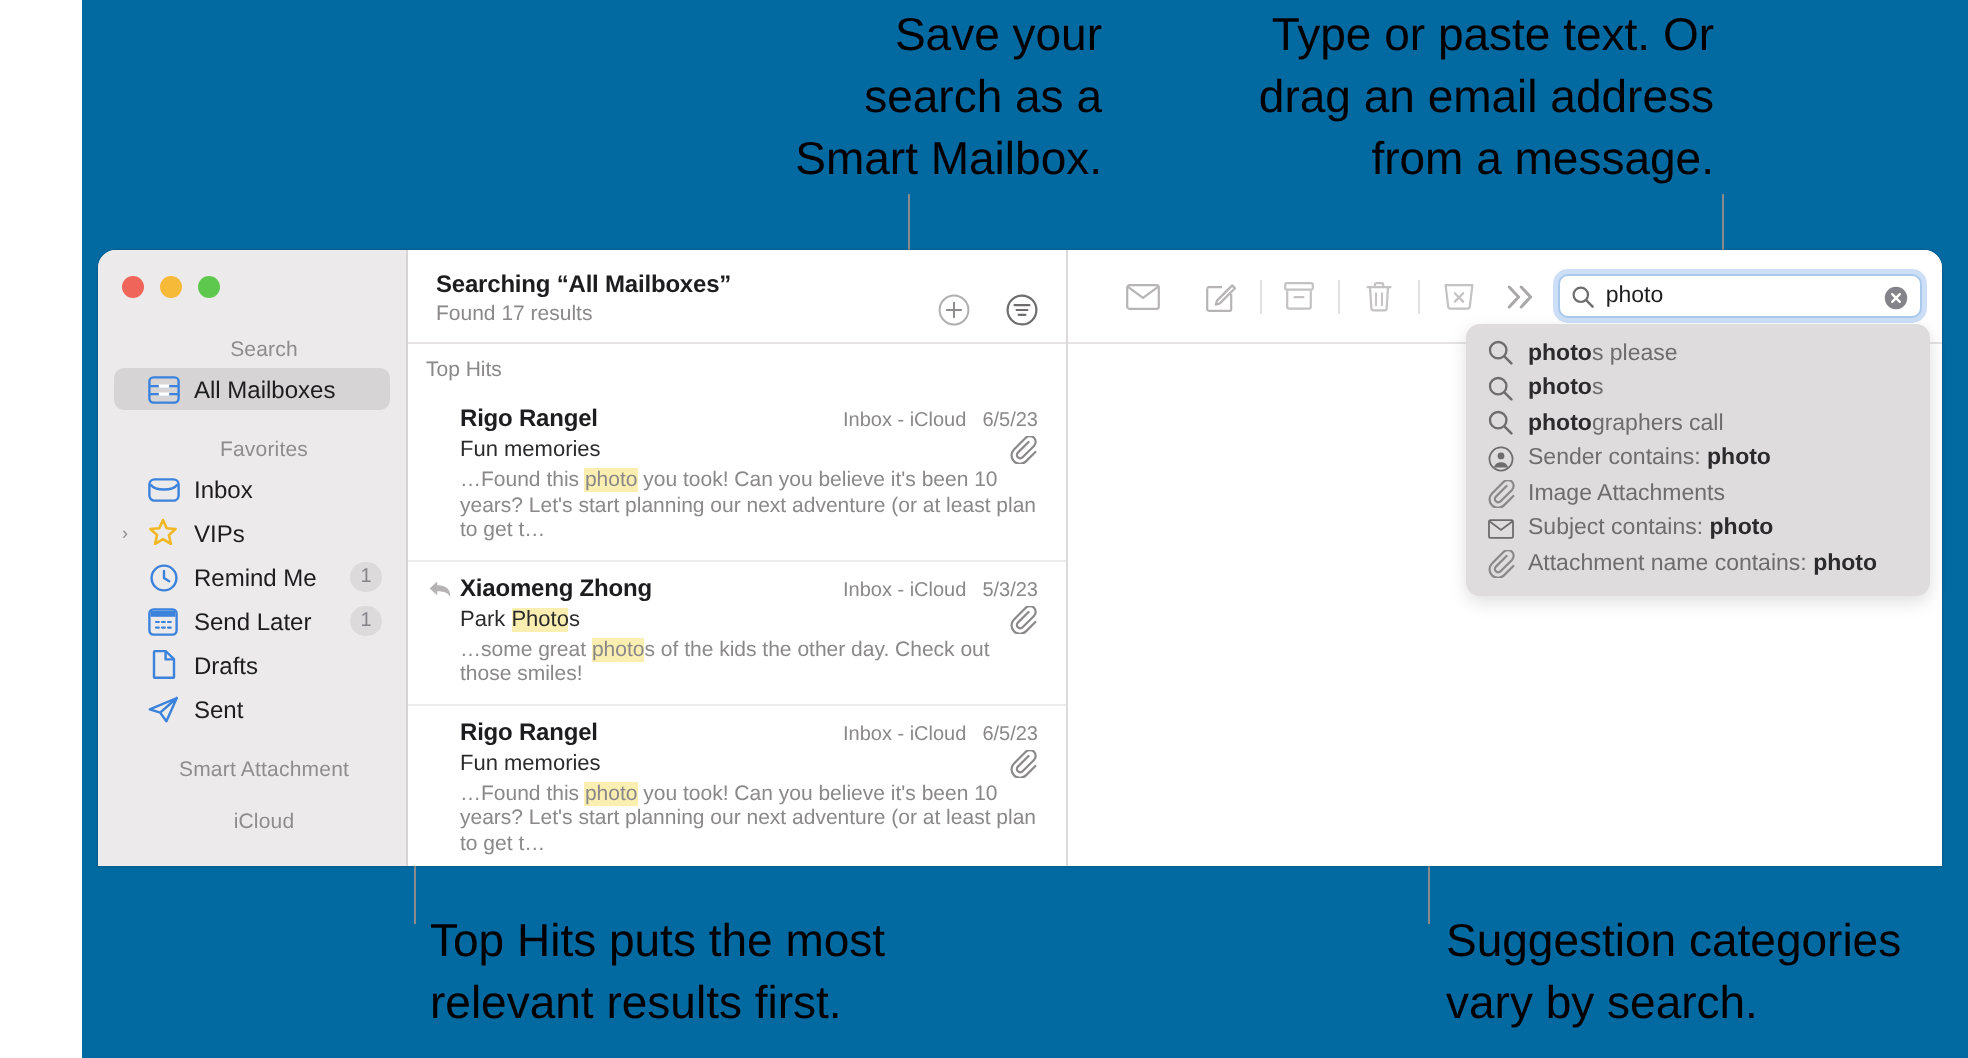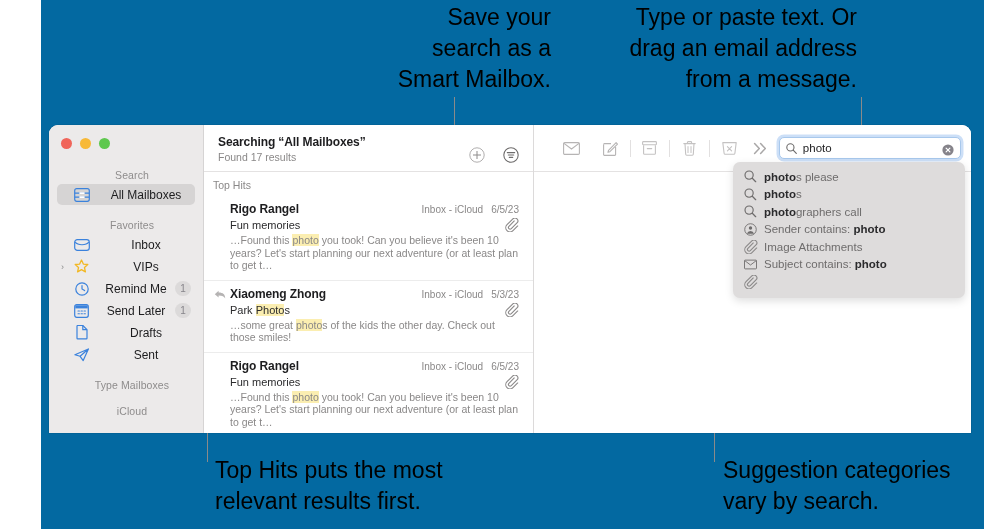--- a/index.html
+++ b/index.html
@@ -67,21 +67,21 @@
     height: 21px; margin: 1px 8px; padding-left: 16px;
     border-radius: 5px; font-size: 12px; color:#1d1d1f;
     position: relative;
   }
   .sb-item.selected { background: #d6d4d4; }
   .sb-icon {
     width: 17px; height: 15px; margin-right: 7px;
     display:flex; align-items:center; justify-content:center;
     flex: 0 0 auto;
   }
-  .sb-label { flex: 1 1 auto; white-space: nowrap; text-align: center; }
+  .sb-label { flex: 1 1 auto; white-space: nowrap; }
   .sb-badge {
     min-width: 16px; height: 15px; border-radius: 8px;
     background: #dcdada; color: #86848a;
     font-size: 10px; display:flex; align-items:center; justify-content:center;
     padding: 0 5px; margin-right: 4px;
   }
   .disclosure {
     position:absolute; left: 4px; top: 50%; transform: translateY(-50%);
     font-size: 9px; color: #8a8a8a; line-height: 1;
   }
@@ -281,21 +281,21 @@
               <span class="sb-label">Drafts</span>
             </div>
             <div class="sb-item">
               <span class="sb-icon">
                 <svg width="15" height="14" viewBox="0 0 15 14">
                   <path d="M14.4 1L0.9 6.7l5.2 1.6M14.4 1L6.1 8.3M14.4 1L9.2 12.6 6.1 8.3" fill="none" stroke="#3b82dc" stroke-width="1.2" stroke-linejoin="round" stroke-linecap="round"></path>
                 </svg>
               </span>
               <span class="sb-label">Sent</span>
             </div>
-            <div class="sb-section">Type Mailboxes</div>
+            <div class="sb-section">Smart Attachment</div>
             <div class="sb-section">iCloud</div>
           </div>
     </div>
 
     <div id="msglist">
       <div id="searchhdr">
         <div class="hdr-text">
           <div class="hdr-title">Searching “All Mailboxes”</div>
           <div class="hdr-sub">Found 17 results</div>
         </div>
@@ -500,17 +500,18 @@
             </svg>
           </span>
           <span><span class="sg-n">Subject contains: </span><span class="sg-b">photo</span></span>
         </div>
         <div class="sg-item">
           <span class="sg-ico">
             <svg width="14" height="14" viewBox="0 0 16 16">
               <path d="M10.6 3.4L4.5 9.5a1.9 1.9 0 0 0 2.7 2.7l6.5-6.5a3.3 3.3 0 0 0-4.7-4.7L2.3 7.7a4.8 4.8 0 0 0 6.8 6.8l5.4-5.4" fill="none" stroke="#8a8888" stroke-width="1.25" stroke-linecap="round"></path>
             </svg>
           </span>
+          <span><span class="sg-n">Attachment name contains: </span><span class="sg-b">photo</span></span>
         </div>
       </div>
   </div>
 
 </div>
 
 </body></html>

